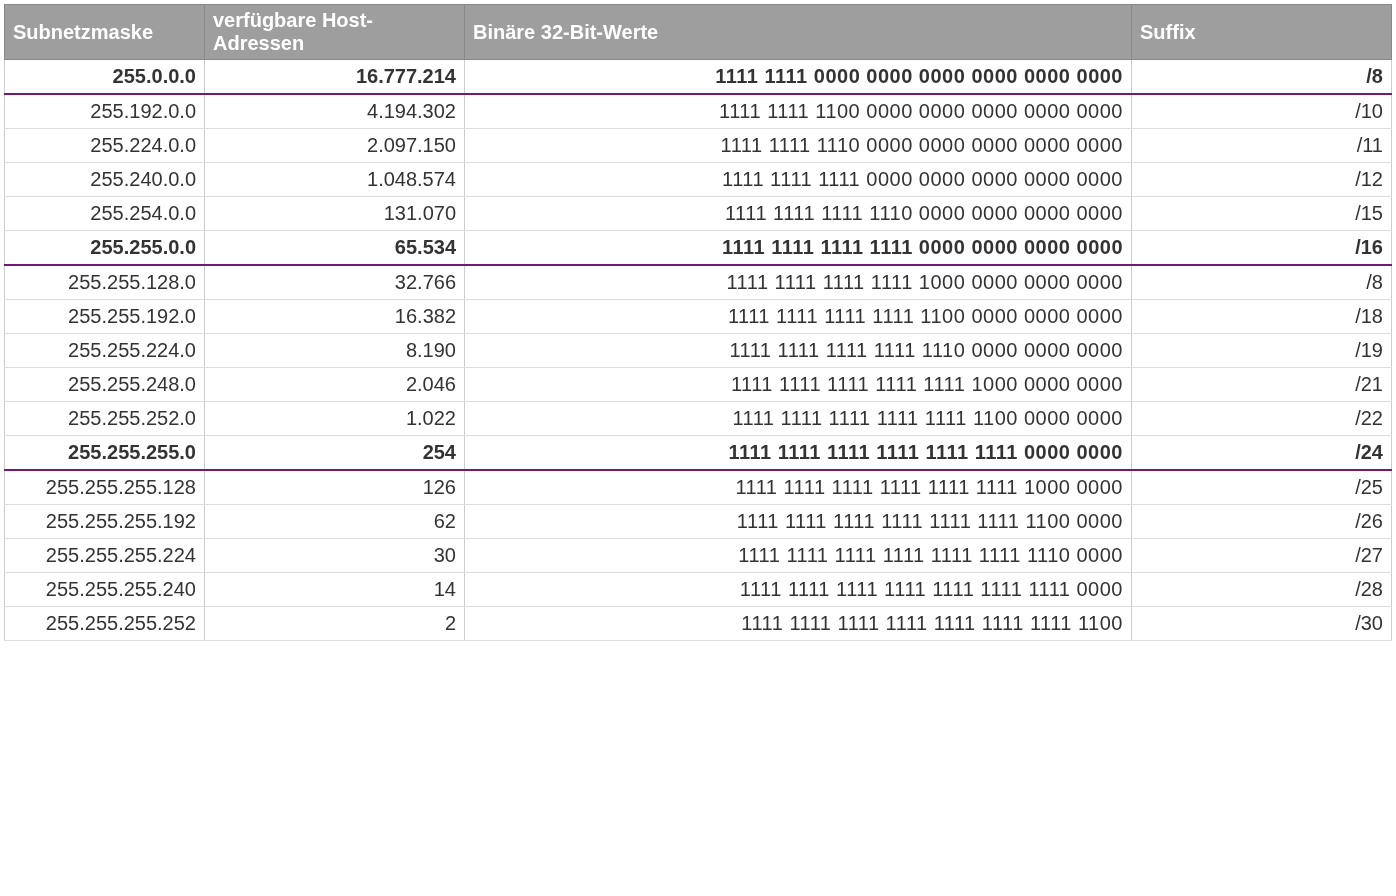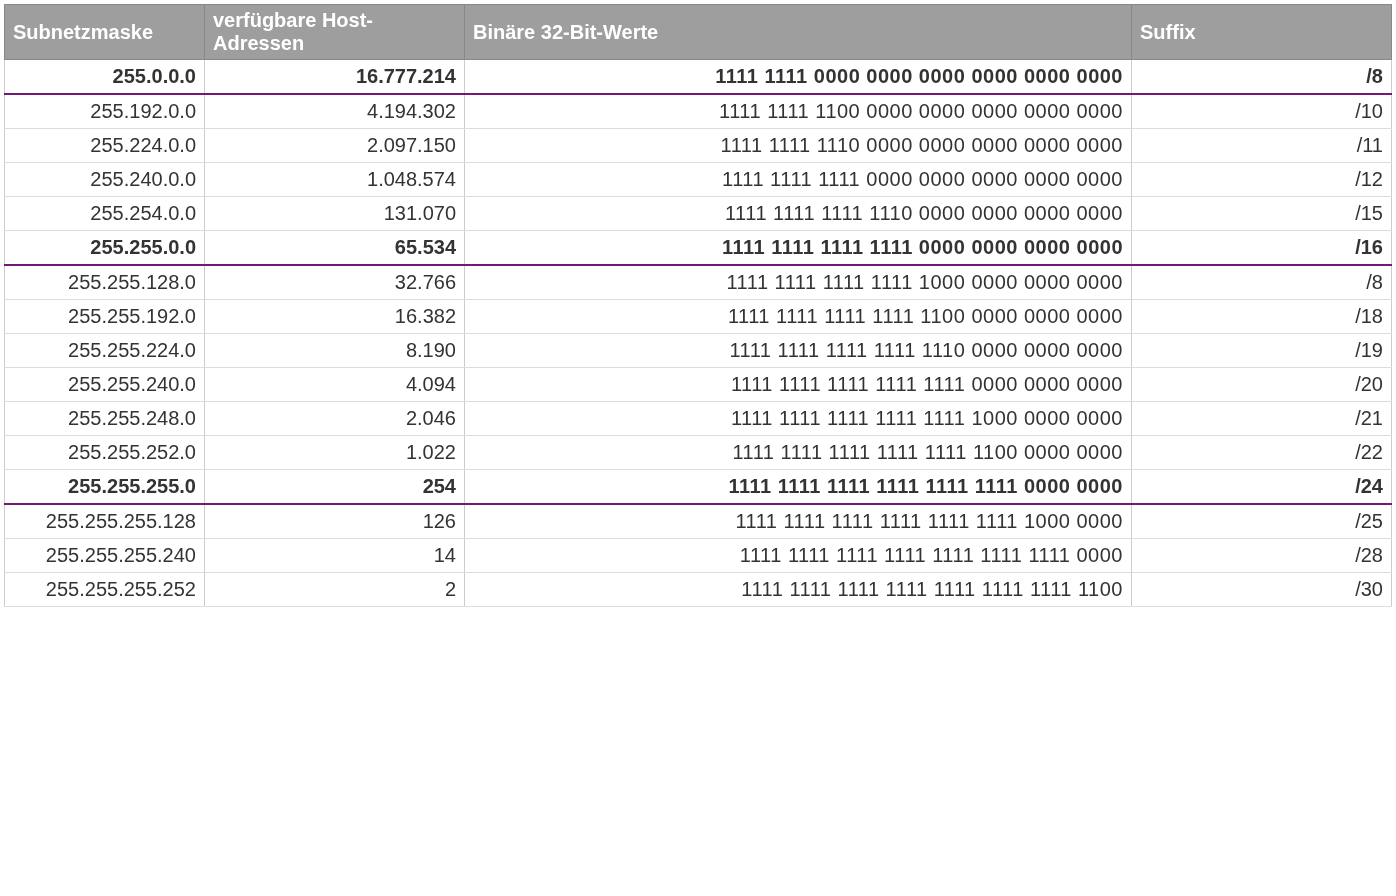--- a/index.html
+++ b/index.html
@@ -117,26 +117,20 @@
         <td class="col-binary">1111 1111 1111 1111 1100 0000 0000 0000</td>
         <td class="col-suffix">/18</td>
       </tr>
       <tr>
         <td class="col-subnet">255.255.224.0</td>
         <td class="col-hosts">8.190</td>
         <td class="col-binary">1111 1111 1111 1111 1110 0000 0000 0000</td>
         <td class="col-suffix">/19</td>
       </tr>
       <tr>
-        <td class="col-subnet">255.255.240.0</td>
-        <td class="col-hosts">4.094</td>
-        <td class="col-binary">1111 1111 1111 1111 1111 0000 0000 0000</td>
-        <td class="col-suffix">/20</td>
-      </tr>
-      <tr>
         <td class="col-subnet">255.255.248.0</td>
         <td class="col-hosts">2.046</td>
         <td class="col-binary">1111 1111 1111 1111 1111 1000 0000 0000</td>
         <td class="col-suffix">/21</td>
       </tr>
       <tr>
         <td class="col-subnet">255.255.252.0</td>
         <td class="col-hosts">1.022</td>
         <td class="col-binary">1111 1111 1111 1111 1111 1100 0000 0000</td>
         <td class="col-suffix">/22</td>
@@ -147,20 +141,32 @@
         <td class="col-binary">1111 1111 1111 1111 1111 1111 0000 0000</td>
         <td class="col-suffix">/24</td>
       </tr>
       <tr>
         <td class="col-subnet">255.255.255.128</td>
         <td class="col-hosts">126</td>
         <td class="col-binary">1111 1111 1111 1111 1111 1111 1000 0000</td>
         <td class="col-suffix">/25</td>
       </tr>
       <tr>
+        <td class="col-subnet">255.255.255.192</td>
+        <td class="col-hosts">62</td>
+        <td class="col-binary">1111 1111 1111 1111 1111 1111 1100 0000</td>
+        <td class="col-suffix">/26</td>
+      </tr>
+      <tr>
+        <td class="col-subnet">255.255.255.224</td>
+        <td class="col-hosts">30</td>
+        <td class="col-binary">1111 1111 1111 1111 1111 1111 1110 0000</td>
+        <td class="col-suffix">/27</td>
+      </tr>
+      <tr>
         <td class="col-subnet">255.255.255.240</td>
         <td class="col-hosts">14</td>
         <td class="col-binary">1111 1111 1111 1111 1111 1111 1111 0000</td>
         <td class="col-suffix">/28</td>
       </tr>
       <tr>
         <td class="col-subnet">255.255.255.252</td>
         <td class="col-hosts">2</td>
         <td class="col-binary">1111 1111 1111 1111 1111 1111 1111 1100</td>
         <td class="col-suffix">/30</td>

